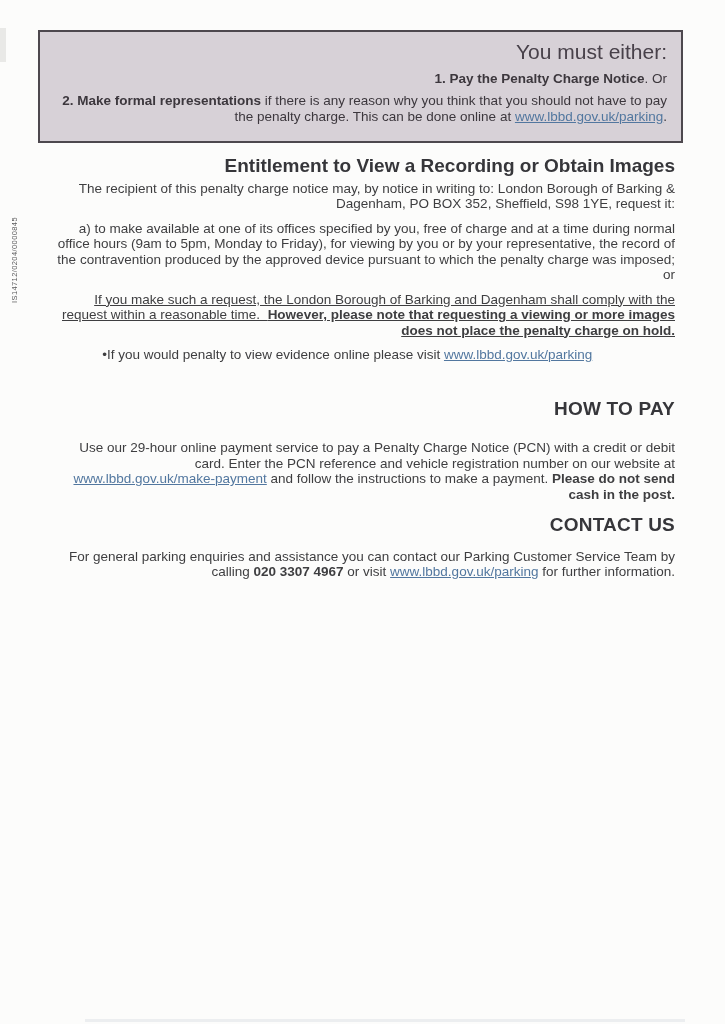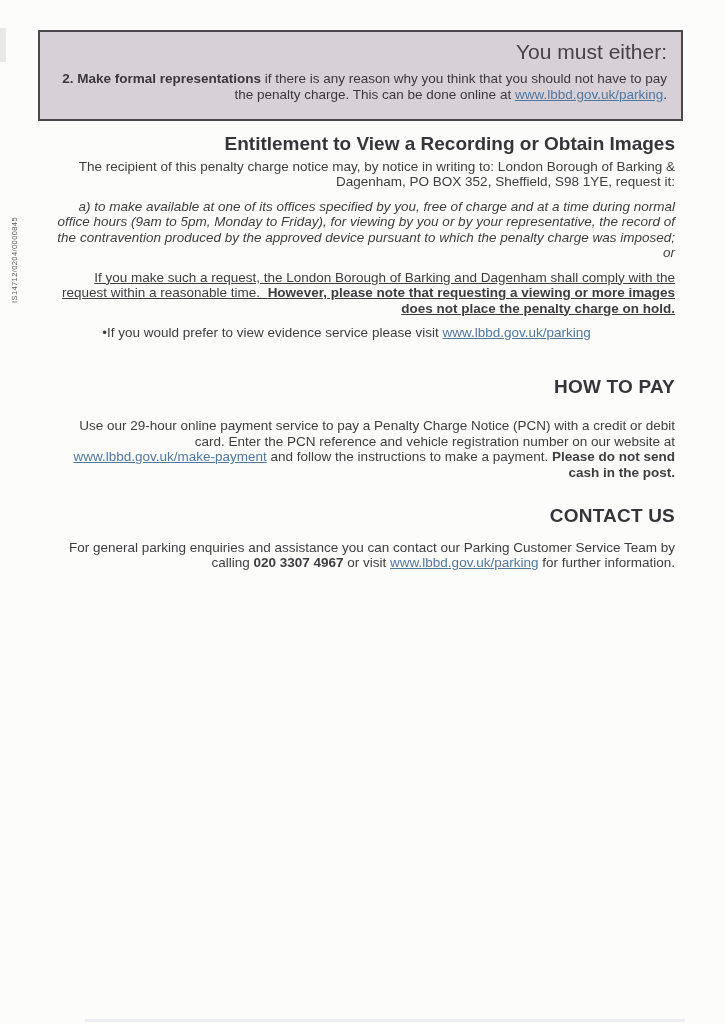--- a/index.html
+++ b/index.html
@@ -74,44 +74,48 @@
     line-height: 15.5px;
   }
   .sec-heading {
     font-weight: bold;
     font-size: 19px;
     color: #36363a;
     margin: 0 0 7px 0;
   }
   .sec-heading.caps { letter-spacing: 0.2px; }
   .content p { margin: 0 0 9px 0; }
-  .ab-block { margin: 0 0 9px 0; font-style: italic; }
+  .ab-block { margin: 0 0 9px 0; }
   .ab-block div { margin: 0; }
   .p4 { margin: 0 0 13px 0; text-decoration: underline; }
   .bullet-row {
     display: flex;
     margin: 0 0 0 28px;
   }
   .bullet-glyph { width: 22px; flex: none; }
   .htp-heading { margin-top: 38px; margin-bottom: 24px; }
-  .cu-heading { margin-top: 28px; margin-bottom: 16px; }
+  .cu-heading { margin-top: 15px; margin-bottom: 16px; }
 </style>
 </head>
 <body>
 
 <div class="page">
 
   <div class="scan-mark-top"></div>
   <div class="scan-mark-bottom"></div>
 
   <div class="ref-code">IS14712/0204/0000845</div>
 
   <div class="notice-box">
     <div class="box-title">You must either:</div>
 
+    <div class="box-item">
+      <span class="num">1.</span>
+      <span> </span><span class="b">Pay the Penalty Charge Notice</span><span>. Or</span>
+    </div>
 
     <div class="box-item">
       <span class="num">2.</span>
       <span> </span><span class="b">Make formal representations</span><span> if there is any reason why you think that you should not have to pay the penalty charge. This can be done online at </span><span class="doc-link">www.lbbd.gov.uk/parking</span><span>.</span>
     </div>
   </div>
 
   <div class="content">
 
     <div class="sec-heading">Entitlement to View a Recording or Obtain Images</div>
@@ -119,21 +123,21 @@
     <p>The recipient of this penalty charge notice may, by notice in writing to: London Borough of Barking &amp; Dagenham, PO BOX 352, Sheffield, S98 1YE, request it:</p>
 
     <div class="ab-block">
       <div>a) to make available at one of its offices specified by you, free of charge and at a time during normal office hours (9am to 5pm, Monday to Friday), for viewing by you or by your representative, the record of the contravention produced by the approved device pursuant to which the penalty charge was imposed; or</div>
     </div>
 
     <p class="p4"><span>If you make such a request, the London Borough of Barking and Dagenham shall comply with the request within a reasonable time.&nbsp; </span><span class="b">However, please note that requesting a viewing or more images does not place the penalty charge on hold.</span></p>
 
     <div class="bullet-row">
       <span class="bullet-glyph">•</span>
-      <span><span>If you would prefer to view evidence service please visit </span><span class="doc-link">www.lbbd.gov.uk/parking</span></span>
+      <span><span>If you would penalty to view evidence online please visit </span><span class="doc-link">www.lbbd.gov.uk/parking</span></span>
     </div>
 
     <div class="sec-heading caps htp-heading">HOW TO PAY</div>
 
     <p><span>Use our 29-hour online payment service to pay a Penalty Charge Notice (PCN) with a credit or debit card. Enter the PCN reference and vehicle registration number on our website at </span><span class="doc-link">www.lbbd.gov.uk/make-payment</span><span> and follow the instructions to make a payment. </span><span class="b">Please do not send cash in the post.</span></p>
 
     <div class="sec-heading caps cu-heading">CONTACT US</div>
 
     <p><span>For general parking enquiries and assistance you can contact our Parking Customer Service Team by calling </span><span class="b">020 3307 4967</span><span> or visit </span><span class="doc-link">www.lbbd.gov.uk/parking</span><span> for further information.</span></p>
 

